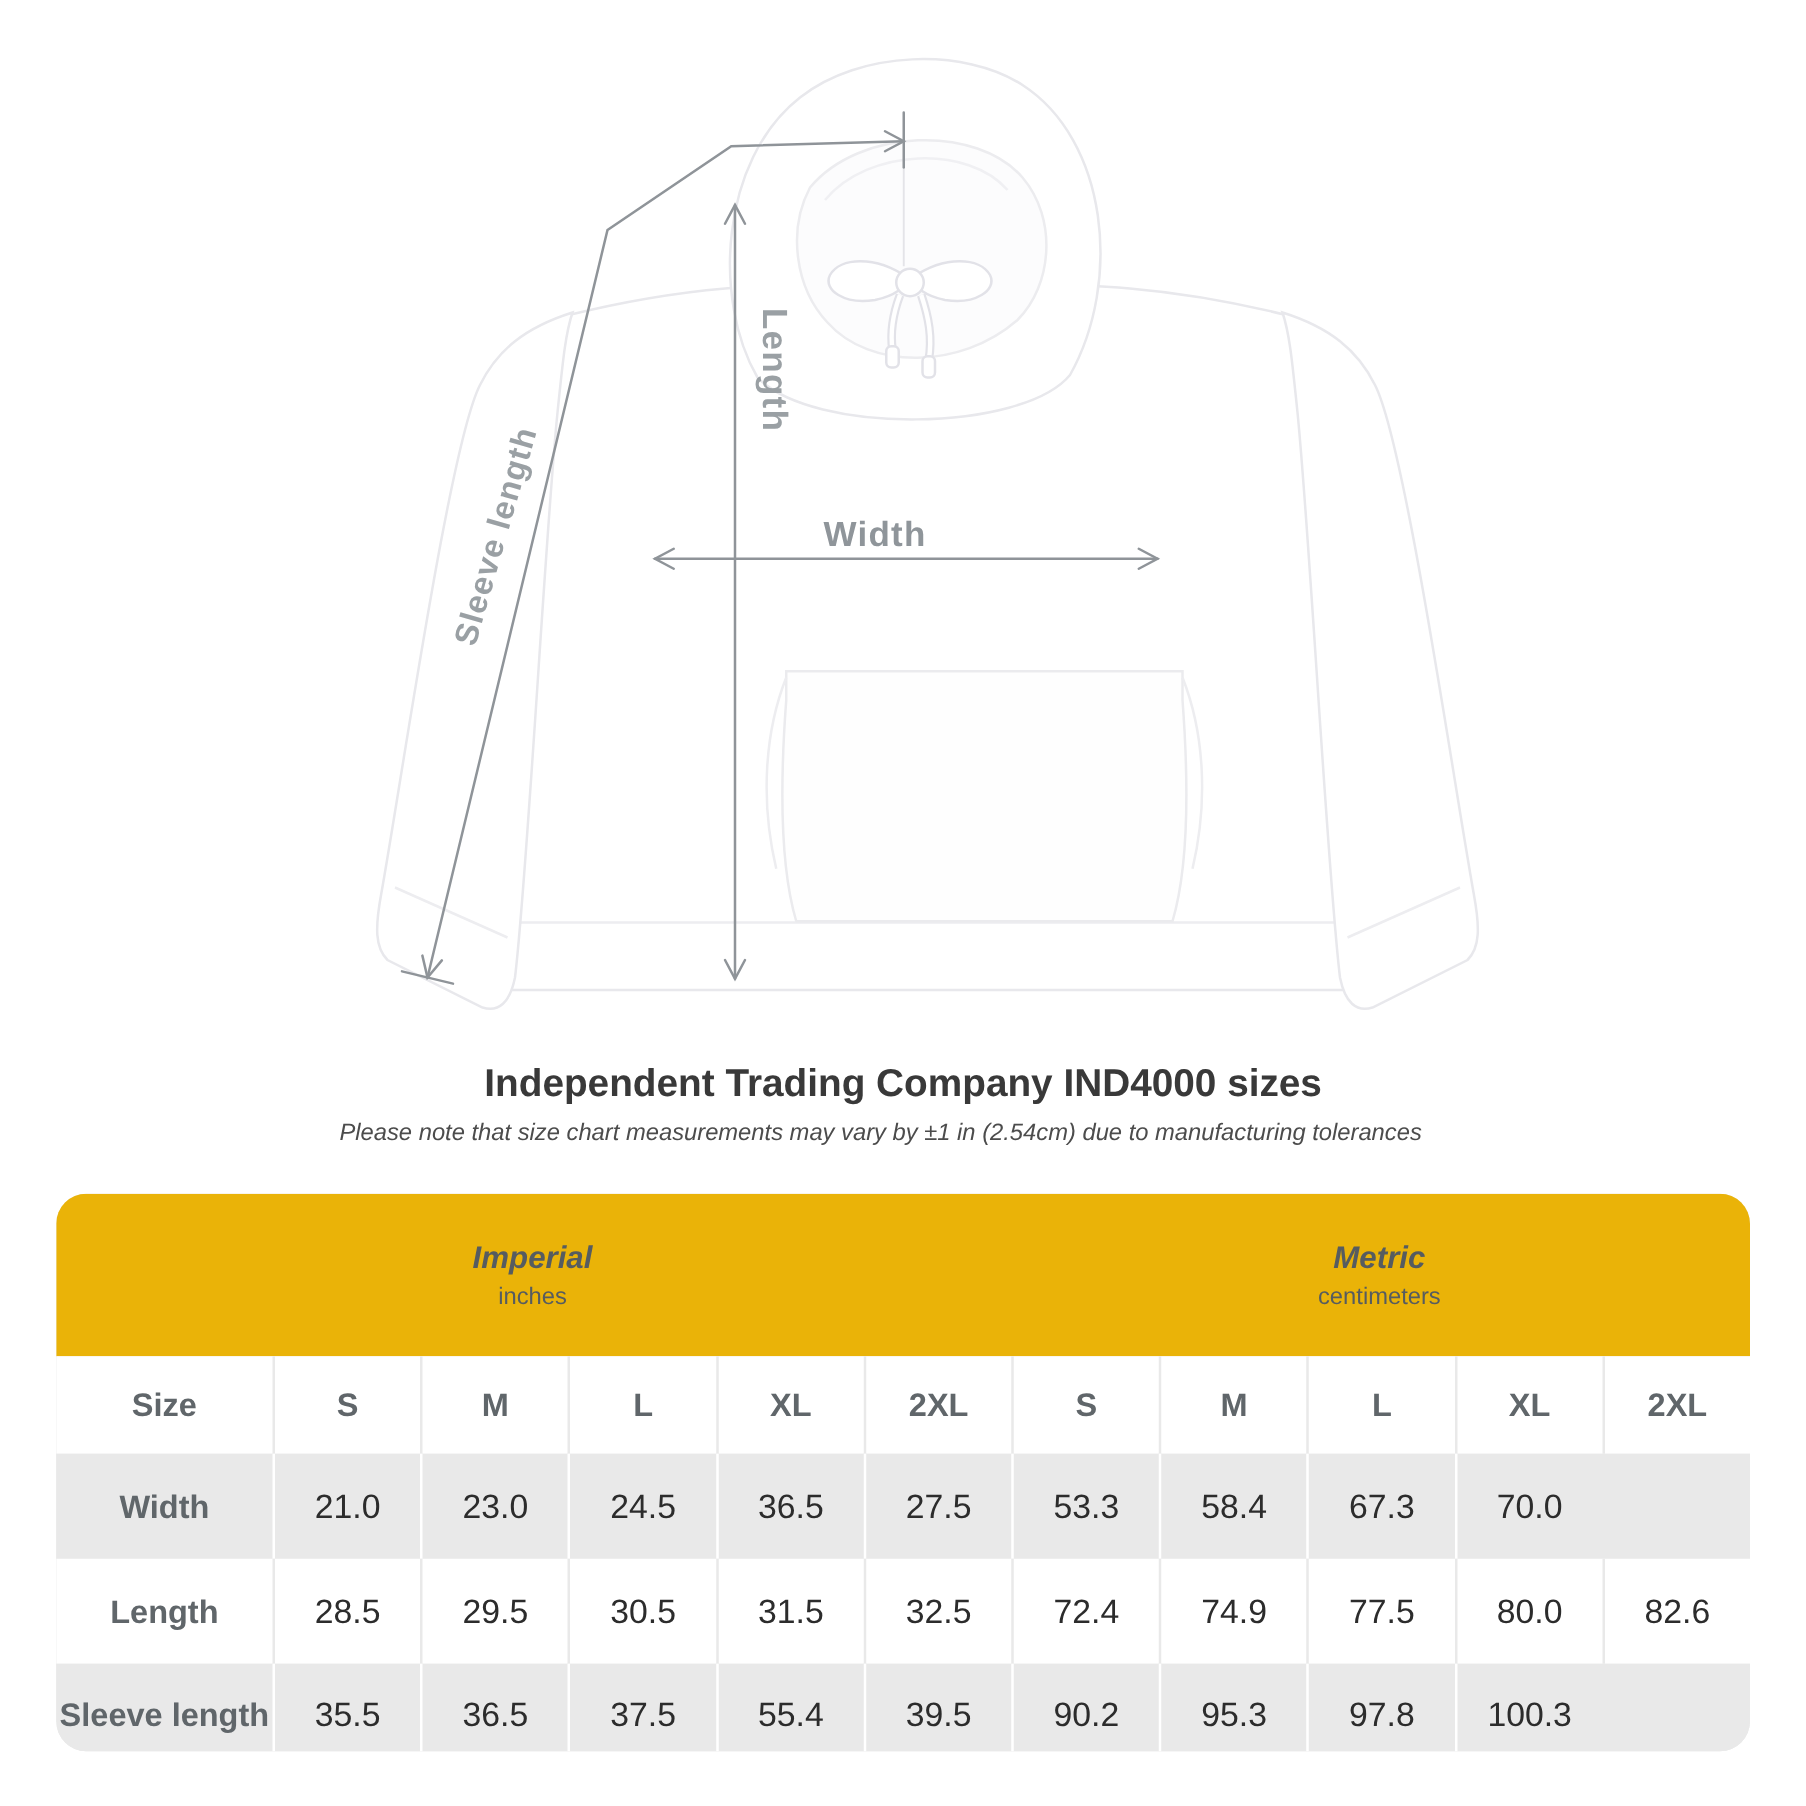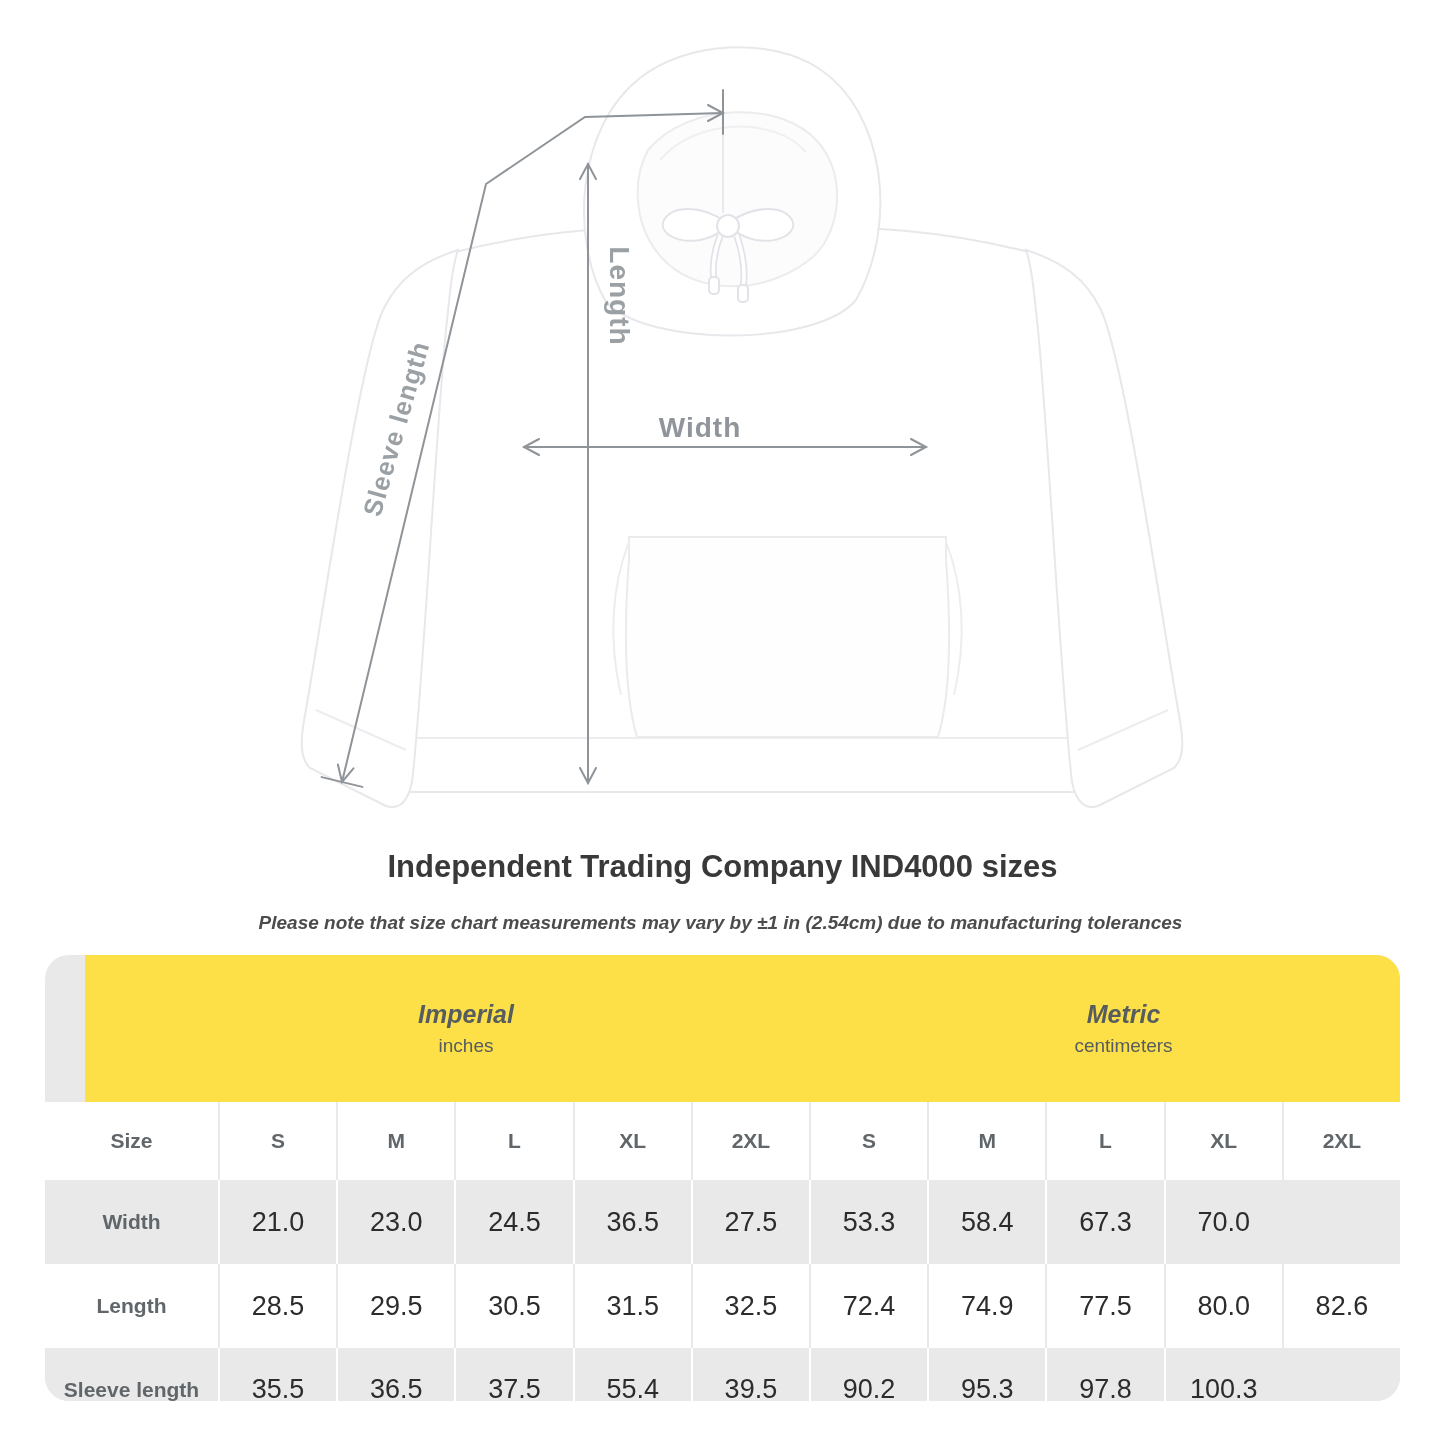--- a/index.html
+++ b/index.html
@@ -16,39 +16,39 @@
   .diag-label.length{left:515px;top:276px;width:200px;height:40px;font-size:28px;transform:rotate(90deg);}
   .diag-label.width{left:600px;top:412px;width:200px;height:40px;font-size:28px;color:#8f959a;}
   .diag-label.sleeve{left:271px;top:410px;width:260px;height:40px;font-size:26px;transform:rotate(-74deg);}
   
   .title{
     position:absolute;left:0;top:849px;width:1445px;text-align:center;
     font-size:31px;font-weight:bold;color:#393939;margin:0;
   }
   .subtitle{
     position:absolute;left:0;top:896px;width:1409px;text-align:center;
-    font-size:19px;font-style:italic;color:#4c4c4c;margin:16px;font-weight:bold;
+    font-size:19px;font-style:italic;color:#4c4c4c;margin:0;
   }
   
   .size-table{
     position:absolute;left:45px;top:955px;width:1355px;height:446px;
     border-radius:24px;overflow:hidden;background:#e9e9e9;
   }
-  .band{display:grid;grid-template-columns:762px 1fr;height:147px;background:#fde047;margin-left:40px;}
+  .band{display:grid;grid-template-columns:762px 1fr;height:130px;background:#eab308;}
   .band-cell{display:flex;flex-direction:column;align-items:center;justify-content:center;gap:6px;}
   .band-title{font-size:25px;font-weight:bold;font-style:italic;color:#565c60;}
   .band-sub{font-size:19px;color:#565c60;}
   .row{display:grid;grid-template-columns:173px repeat(10,1fr);}
   .row.header-row{height:78px;background:#ffffff;--sep:#e9e9e9;}
   .row.r-gray{height:84px;background:#e9e9e9;--sep:#ffffff;}
   .row.r-white{height:84px;background:#ffffff;--sep:#e9e9e9;}
   .row.r-last{height:83px;}
   .cell{display:flex;align-items:center;justify-content:center;}
   .cell + .cell{border-left:2px solid var(--sep);}
-  .cell.head,.cell.label-cell{font-size:21px;font-weight:bold;color:#60666a;}
+  .cell.head,.cell.label-cell{font-size:26px;font-weight:bold;color:#60666a;}
   .cell.val{font-size:27px;color:#2c2c2c;}
 </style>
 </head>
 <body>
 
 <div id="canvas">
 
   <svg id="hoodie-svg" width="1445" height="845" viewBox="0 0 1445 845">
 
     <g fill="#ffffff" stroke="#e8e8ec" stroke-width="2">

